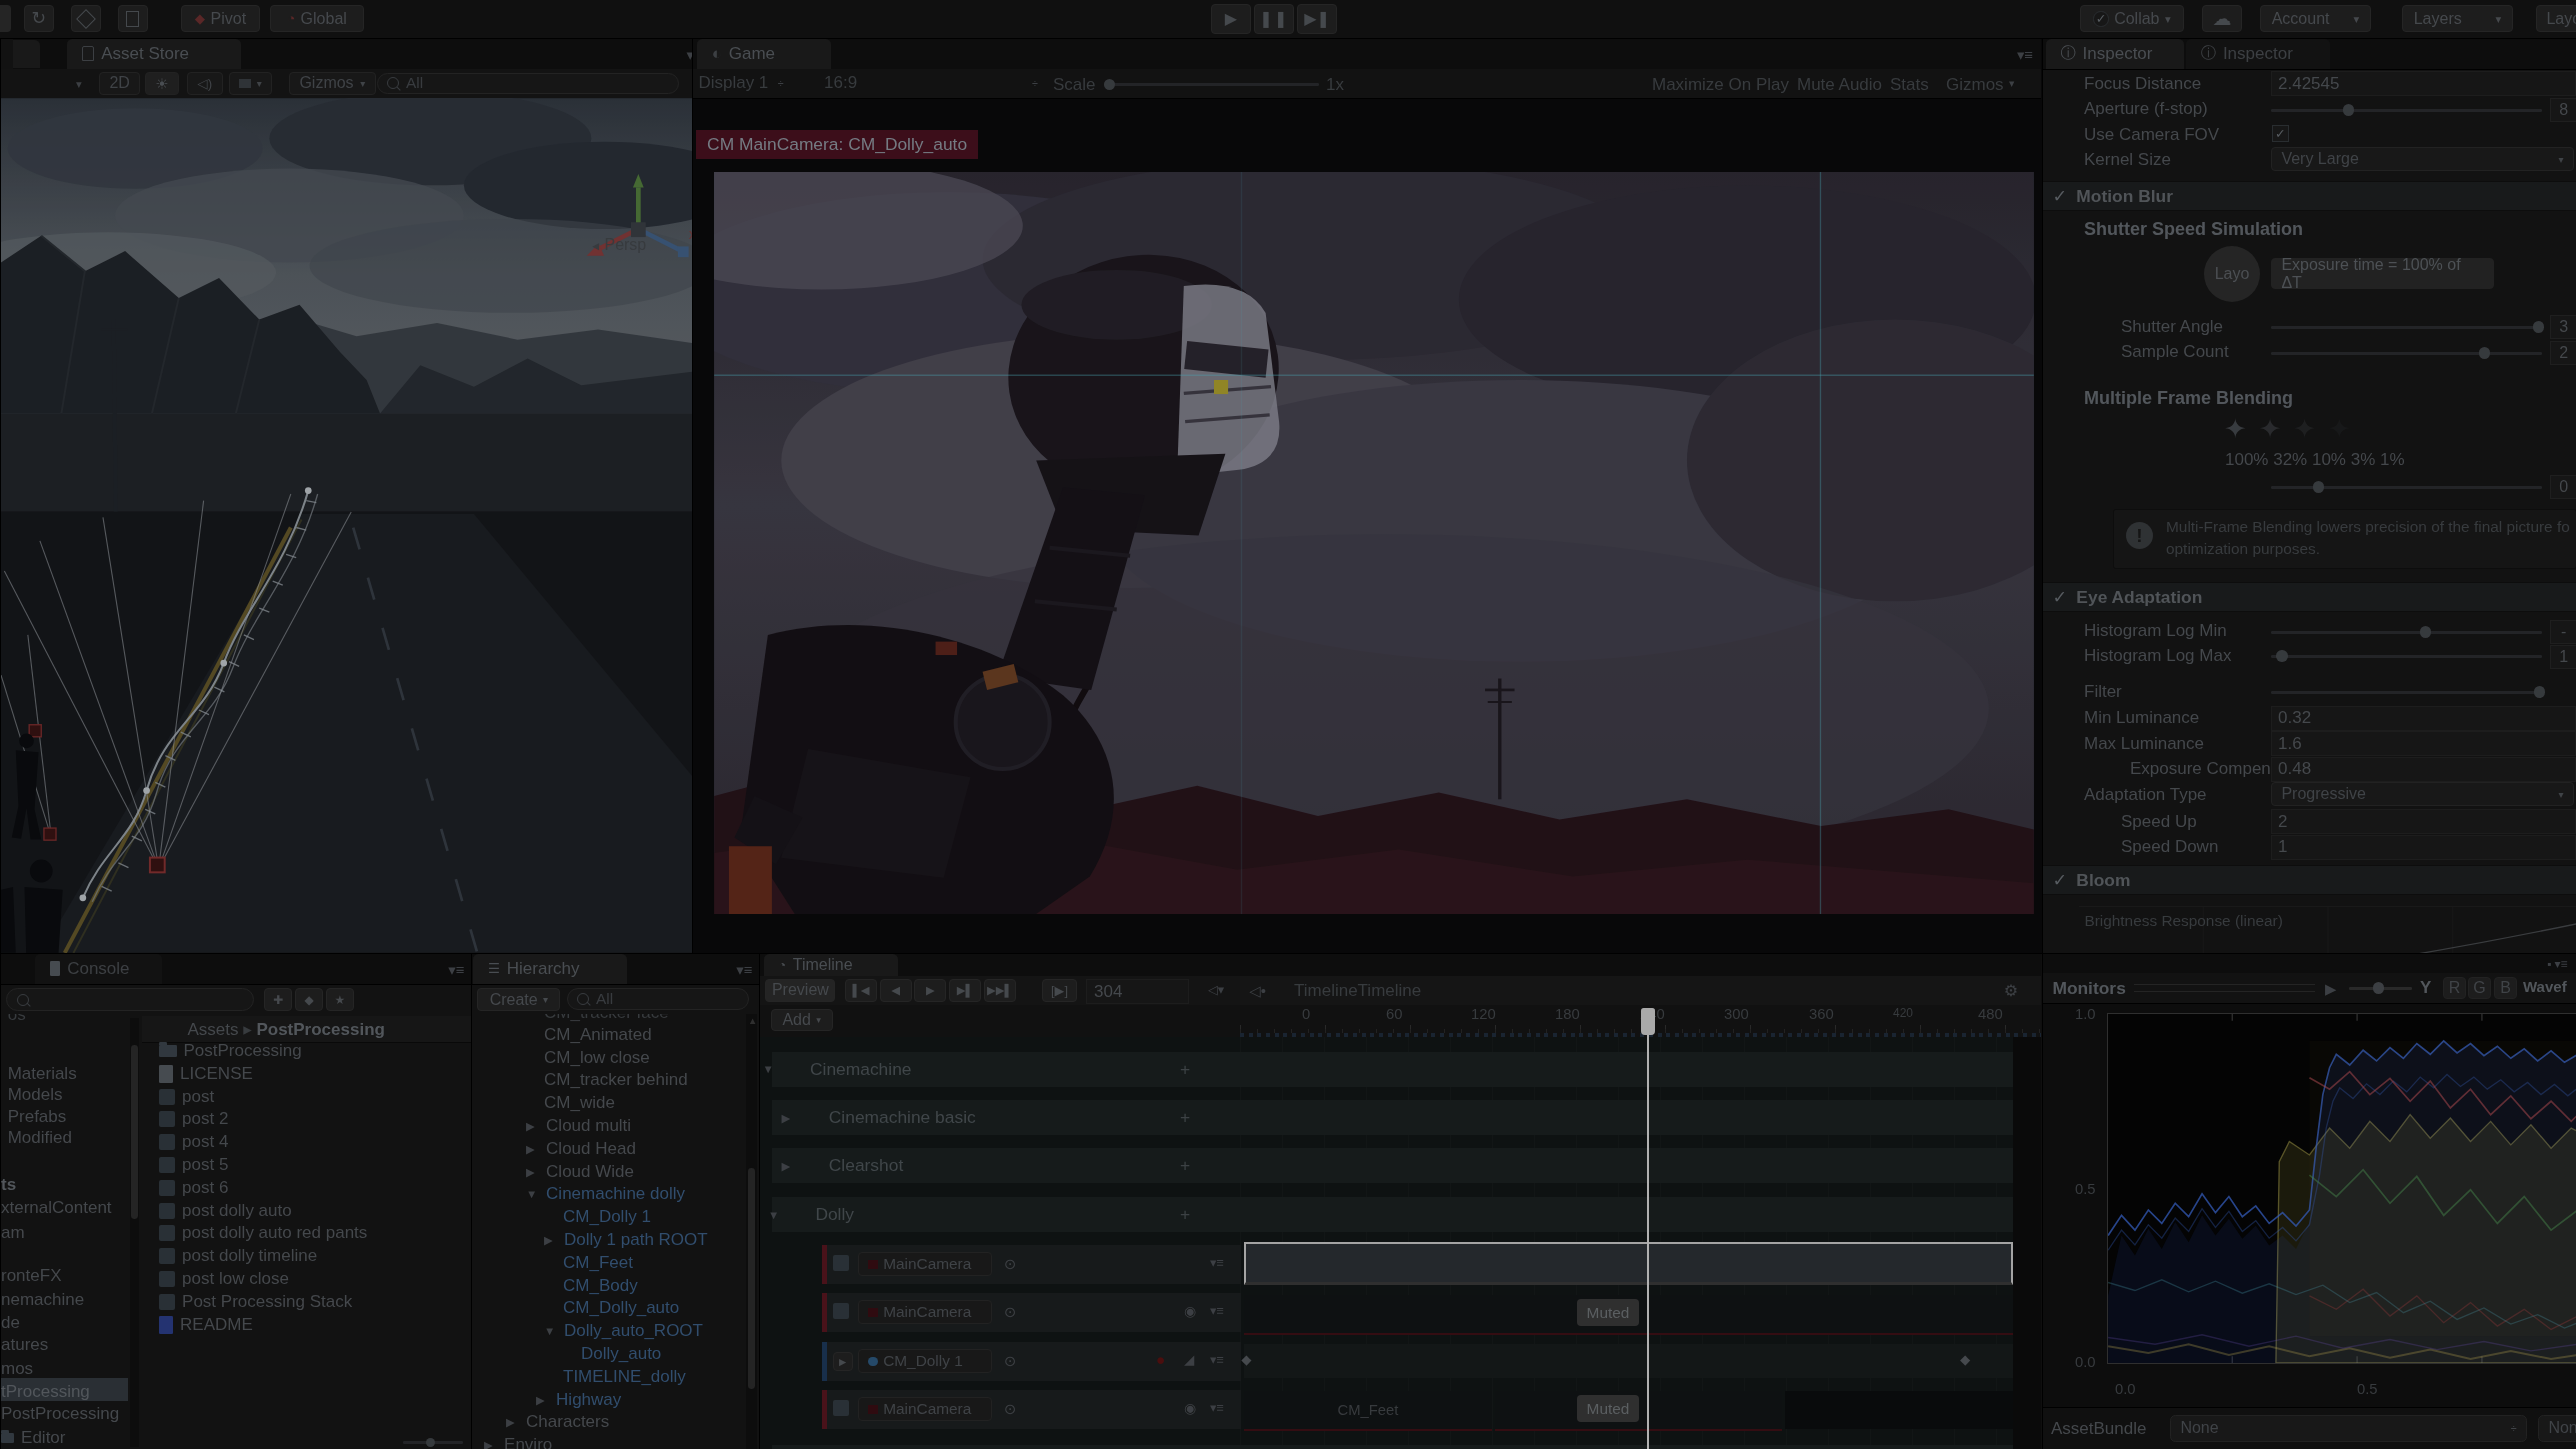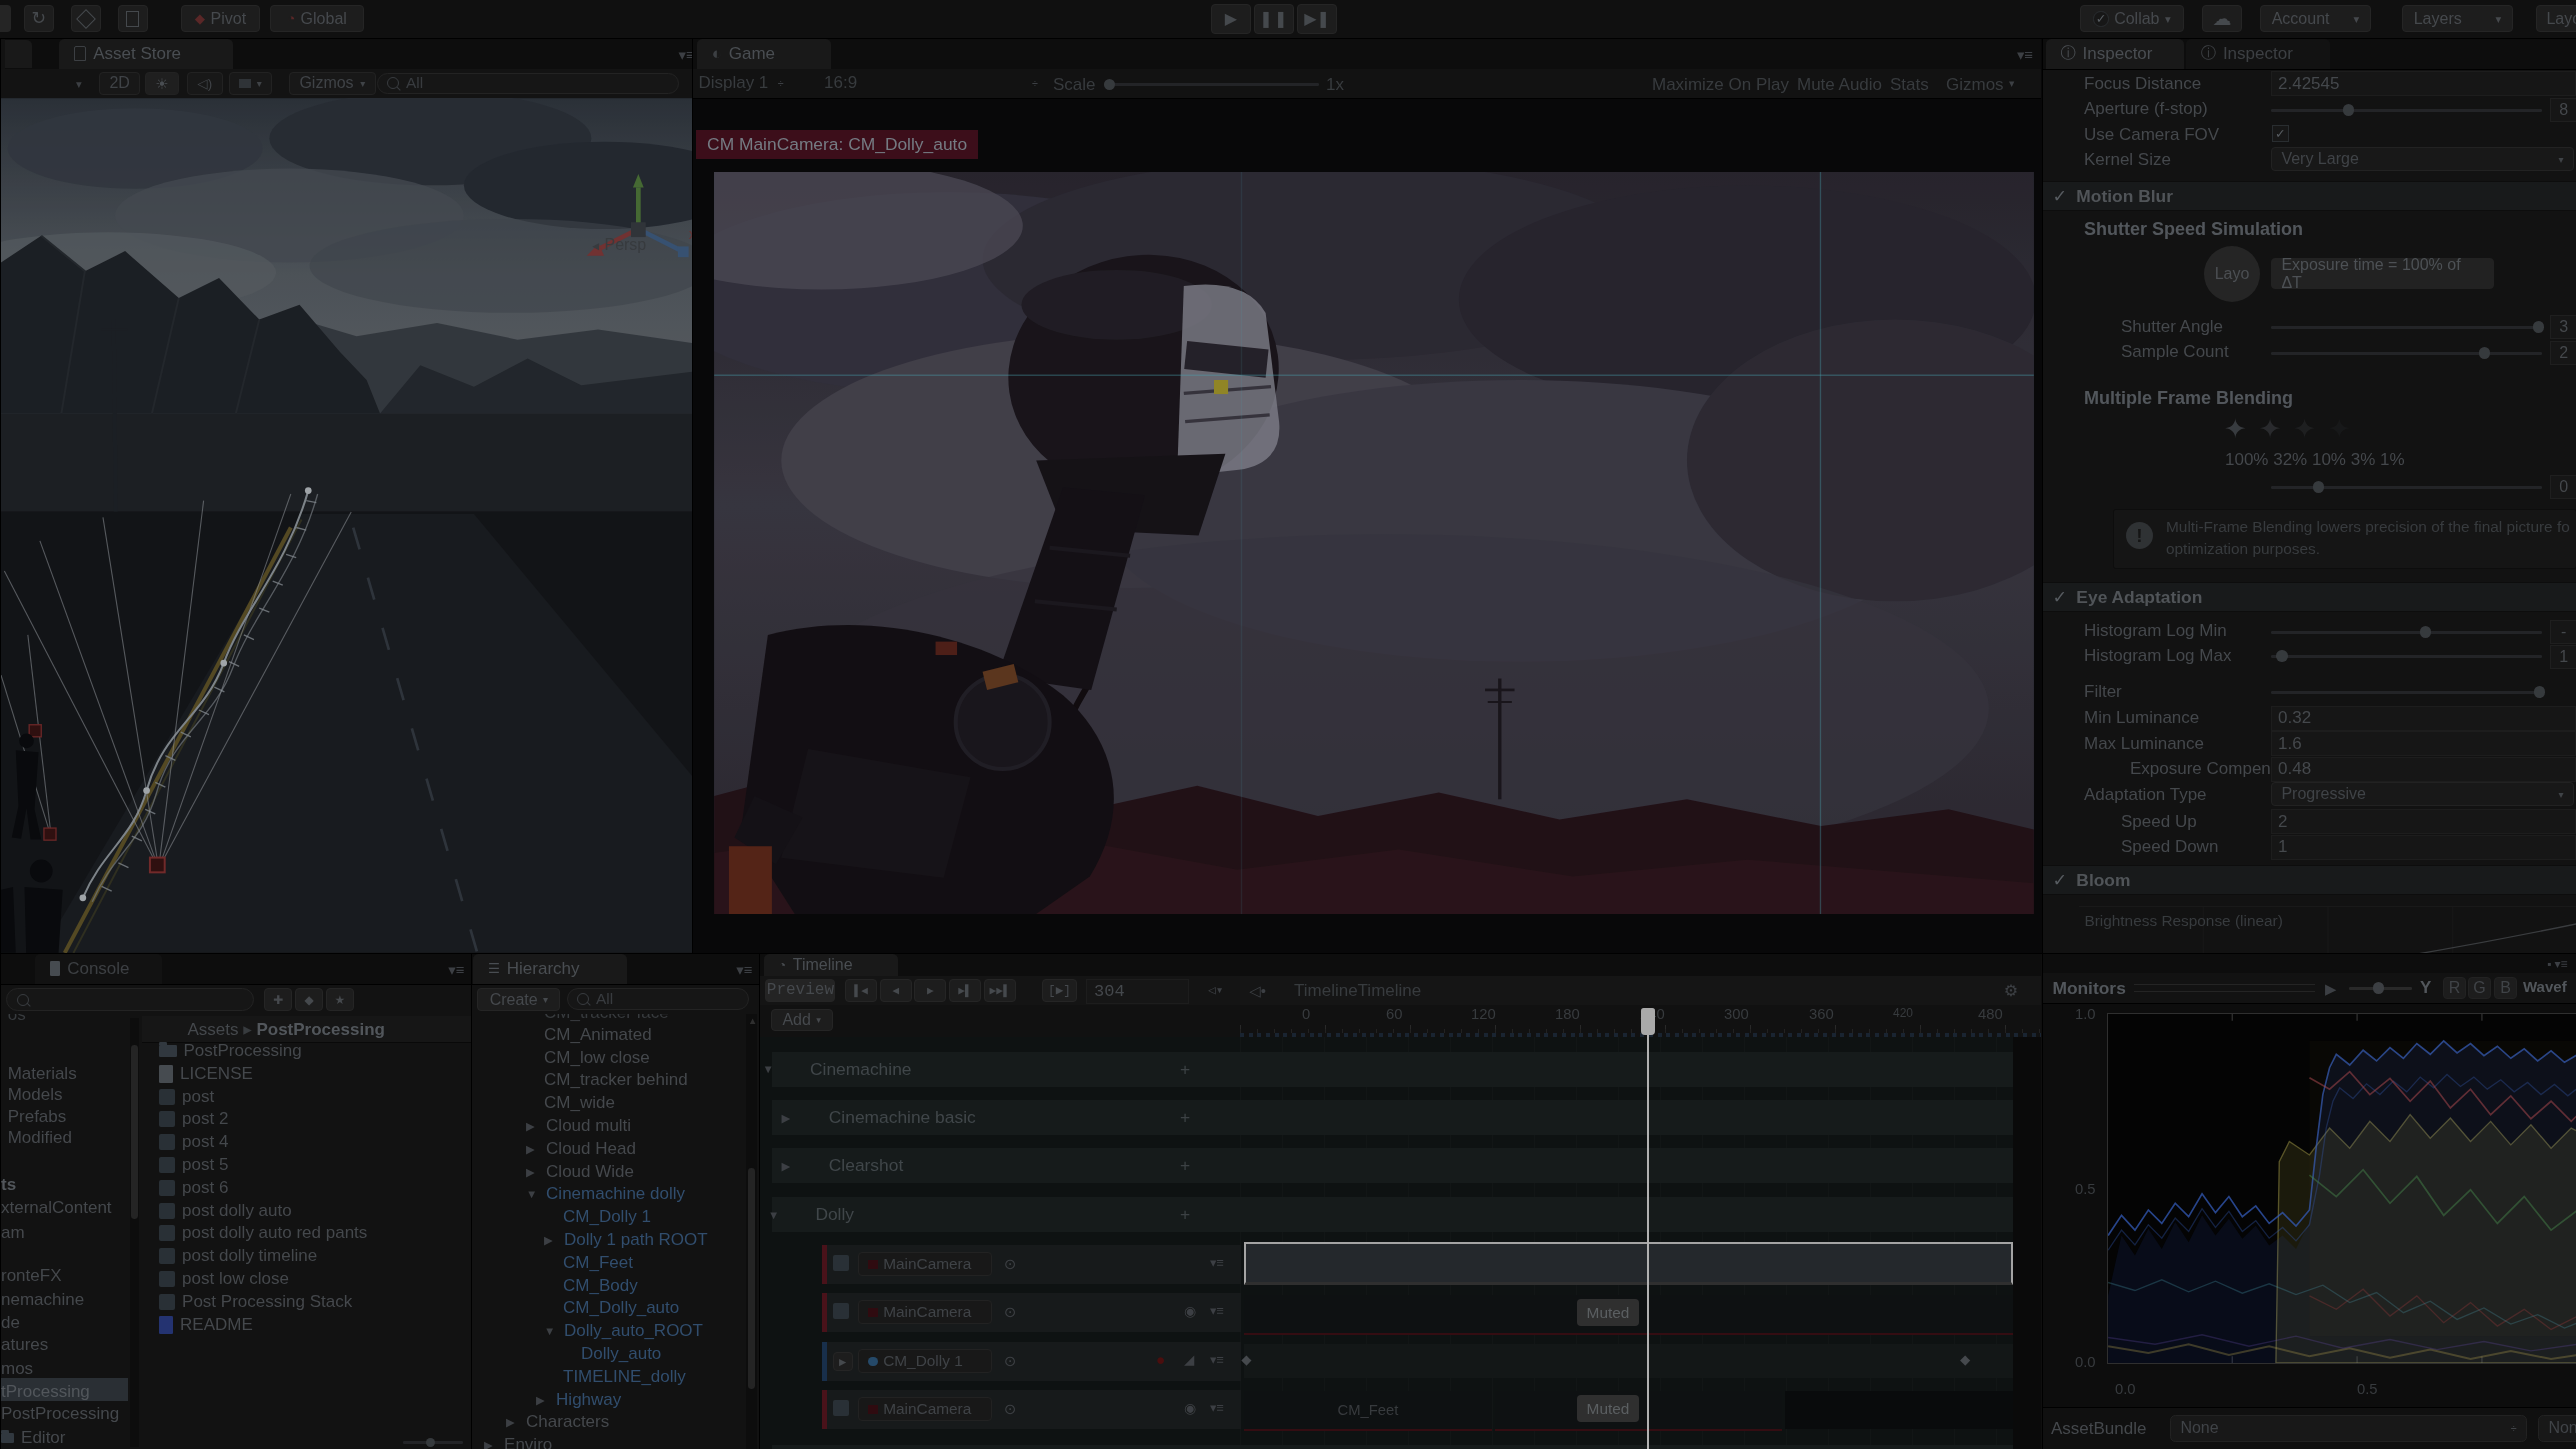--- a/index.html
+++ b/index.html
@@ -85,21 +85,21 @@
   </div>
   <div class="p btn" style="left:2402px;top:5.4px;width:111px;height:27px;justify-content:space-between;padding:0 10.7px;">
     <span>Layers</span>
       <span style="font-size:11.4px;">▾</span>
   </div>
   <div class="p btn" style="left:2536px;top:5.4px;width:54px;height:27px;justify-content:flex-start;padding:0 9.4px;">
     <span>Layo</span>
   </div>
 
   <div class="p panel" style="left:0;top:38px;width:692px;height:915px;">
-    <div class="tabstrip p" style="left:4px;top:0;width:691px;height:29.5px;padding-left:8px;">
+    <div class="tabstrip p" style="left:12px;top:0;width:691px;height:29.5px;padding-left:8px;">
       <div class="p" style="left:0;top:1.3px;width:27px;height:28px;background:#1f1f1f;border-radius:0 5.4px 0 0;"></div>
       <div class="tab p" style="left:54px;top:0;width:174px;">
         <span style="width:10.7px;height:13.4px;border:1.3px solid #4a4e52;border-radius:2px 2px 0 0;"></span>
         <span>Asset Store</span>
       </div>
       <span class="p ic" style="right:9.4px;top:6.7px;">▾≡</span>
     </div>
     <div class="p" style="left:0;top:29.5px;width:691px;height:29.5px;background:#181818;border-bottom:0.7px solid #000;">
       <span class="p ic" style="left:75px;top:8px;font-size:11.4px;">▾</span>
       <div class="p chip" style="left:98px;top:3.4px;height:23px;">
@@ -665,21 +665,21 @@
   </div>
 
   <div class="p" style="left:759px;top:953px;width:1283px;height:496px;background:#131313;border:0.7px solid #000;overflow:hidden;">
     <div class="tabstrip p" style="left:0;top:0;width:1281px;height:21.5px;">
       <div class="tab p" style="left:4px;top:0;width:134px;height:21.5px;font-size:16px;">
         <span style="font-size:12px;">◔</span>
         <span>Timeline</span>
       </div>
     </div>
 
-    <div class="p" style="left:0;top:21.5px;width:480px;height:29.5px;background:#191919;border-bottom:0.7px solid #000;font-family:Liberation Mono, monospace;">
+    <div class="p" style="left:0;top:21.5px;width:480px;height:29.5px;background:#191919;border-bottom:0.7px solid #000;">
       <div class="p btn" style="left:5.4px;top:3.4px;width:70px;height:23px;background:#2c2c2c;">
           <span>Preview</span>
         </div>
       <div class="p row" style="left:85px;top:3.4px;gap:2.7px;">
         <div class="btn" style="width:32px;height:23px;font-size:11.4px;">
             <span>▌◀</span>
           </div>
         <div class="btn" style="width:32px;height:23px;font-size:11.4px;">
             <span>◀</span>
           </div>

